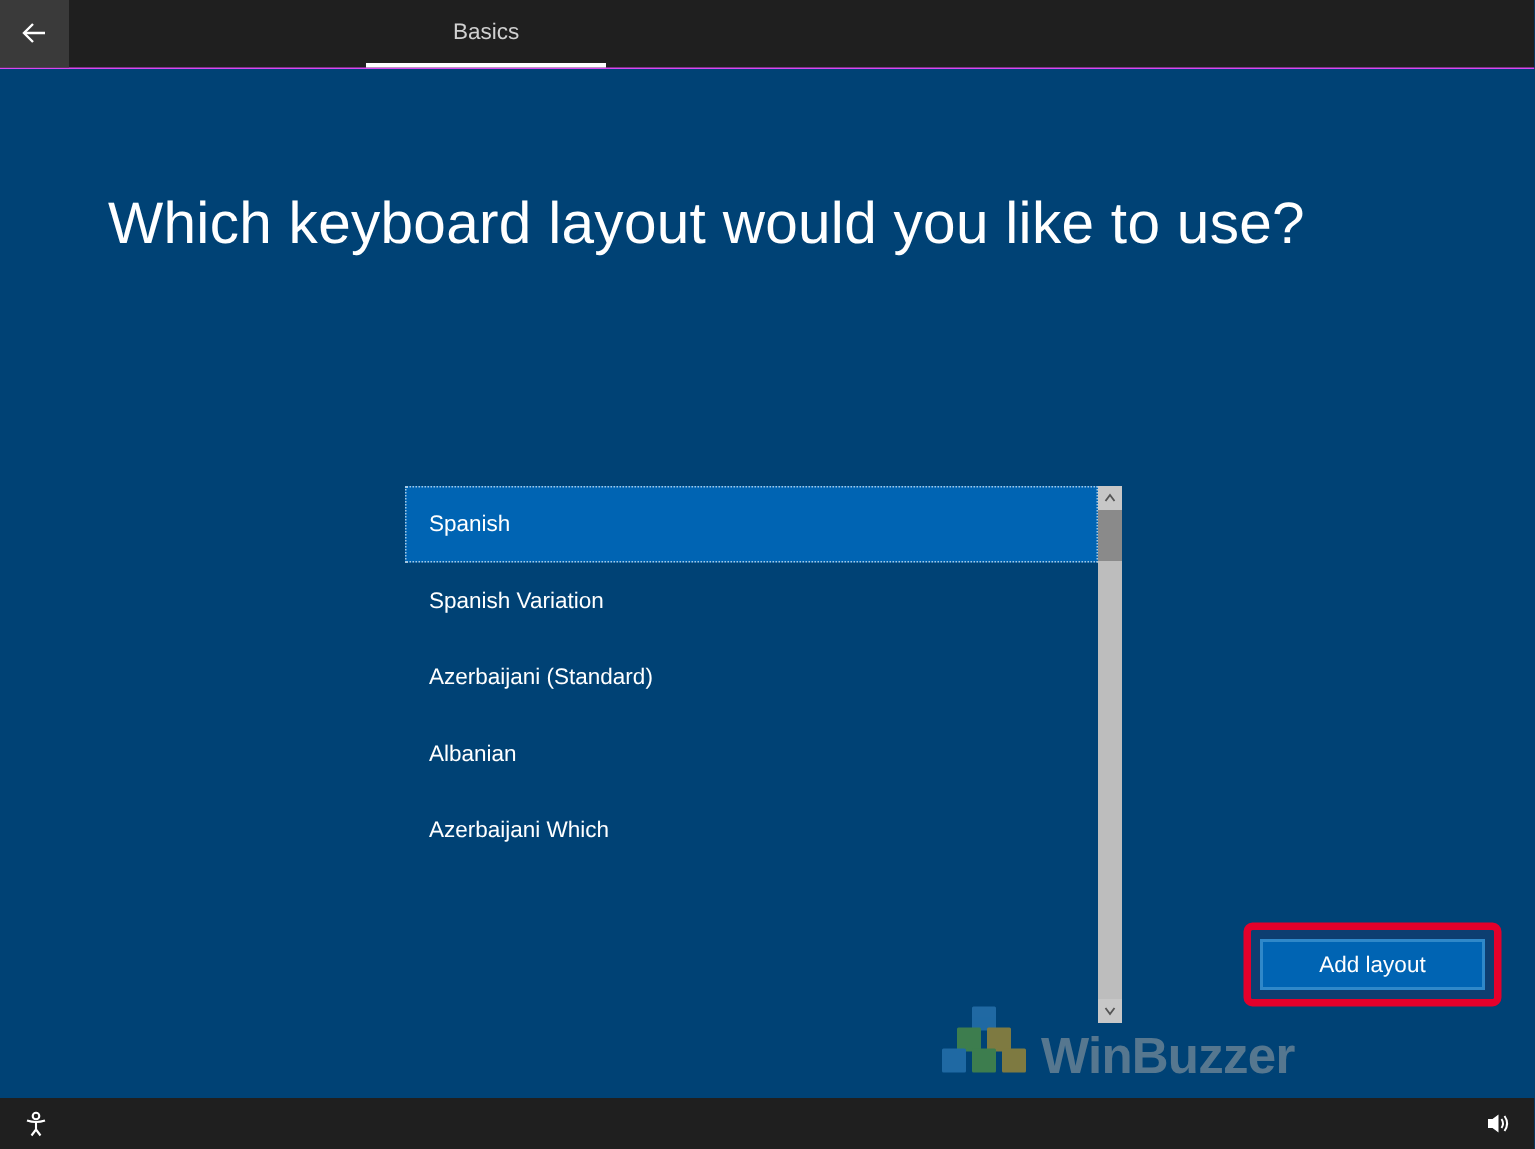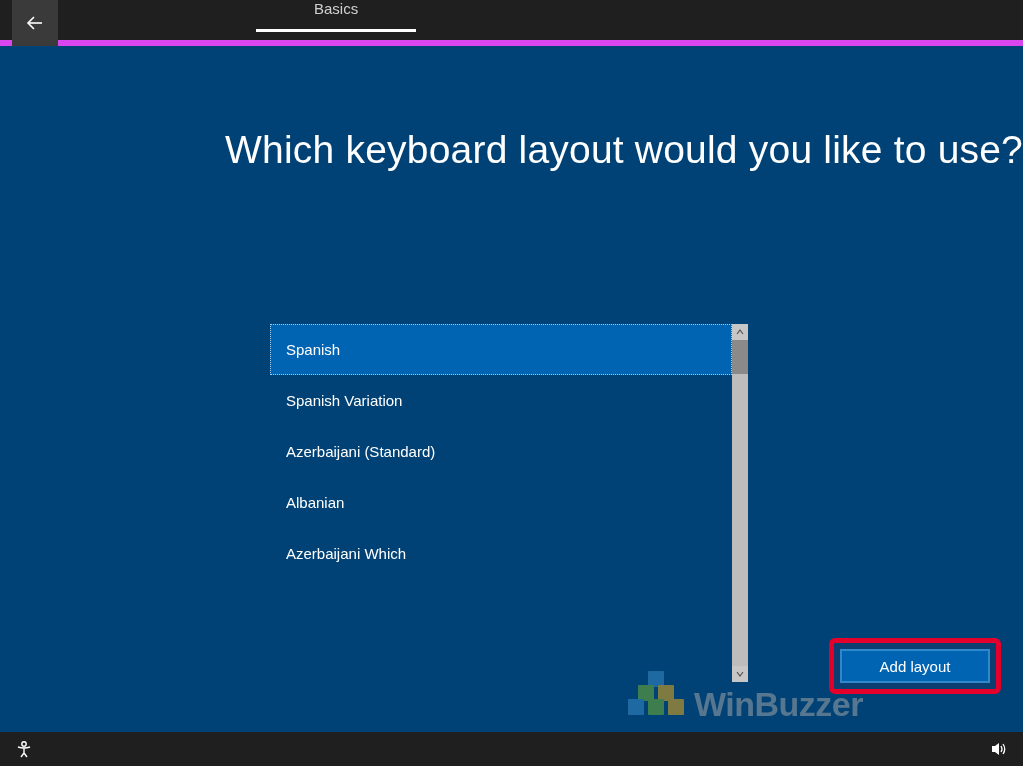--- a/index.html
+++ b/index.html
@@ -4,24 +4,23 @@
 <style>
   * { box-sizing: border-box; margin: 0; padding: 0; }
   html, body { width: 1023px; height: 766px; overflow: hidden; font-family: "Segoe UI", Arial, sans-serif; }
   body { background: #004275; color: #fff; display: flex; flex-direction: column; }
 
   
   .titlebar {
     height: 46px;
     background: #1f1f1f;
     display: flex;
-    align-items: flex-start;
-    border-bottom: 6px solid #d946ef;
+    align-items: flex-end;
+    border-bottom: 1px solid #d946ef;
     flex: 0 0 auto;
-    padding-left: 12px;
   }
   .back-btn {
     width: 46px;
     height: 46px;
     background: #3a3a3a;
     display: flex;
     align-items: center;
     justify-content: center;
     cursor: pointer;
   }
@@ -46,21 +45,20 @@
     position: relative;
     width: 100%;
     padding-top: 82px;
   }
   .heading {
     font-weight: 300;
     font-size: 39px;
     color: #fff;
     margin-left: 72px;
     letter-spacing: 0.2px;
-    text-align: right;
   }
 
   .list-wrap {
     position: absolute;
     top: 278px;
     left: 270px;
     width: 478px;
     height: 358px;
     display: flex;
   }
@@ -105,21 +103,21 @@
     width: 100%;
     height: 34px;
     background: #8a8a8a;
     cursor: pointer;
   }
 
   
   .action-area {
     position: absolute;
     right: 22px;
-    bottom: 38px;
+    bottom: 61px;
   }
   .highlight-box {
     border: 5px solid #e4002b;
     border-radius: 6px;
     padding: 6px;
     background: rgba(228,0,43,0.06);
   }
   .add-btn {
     width: 150px;
     height: 34px;

